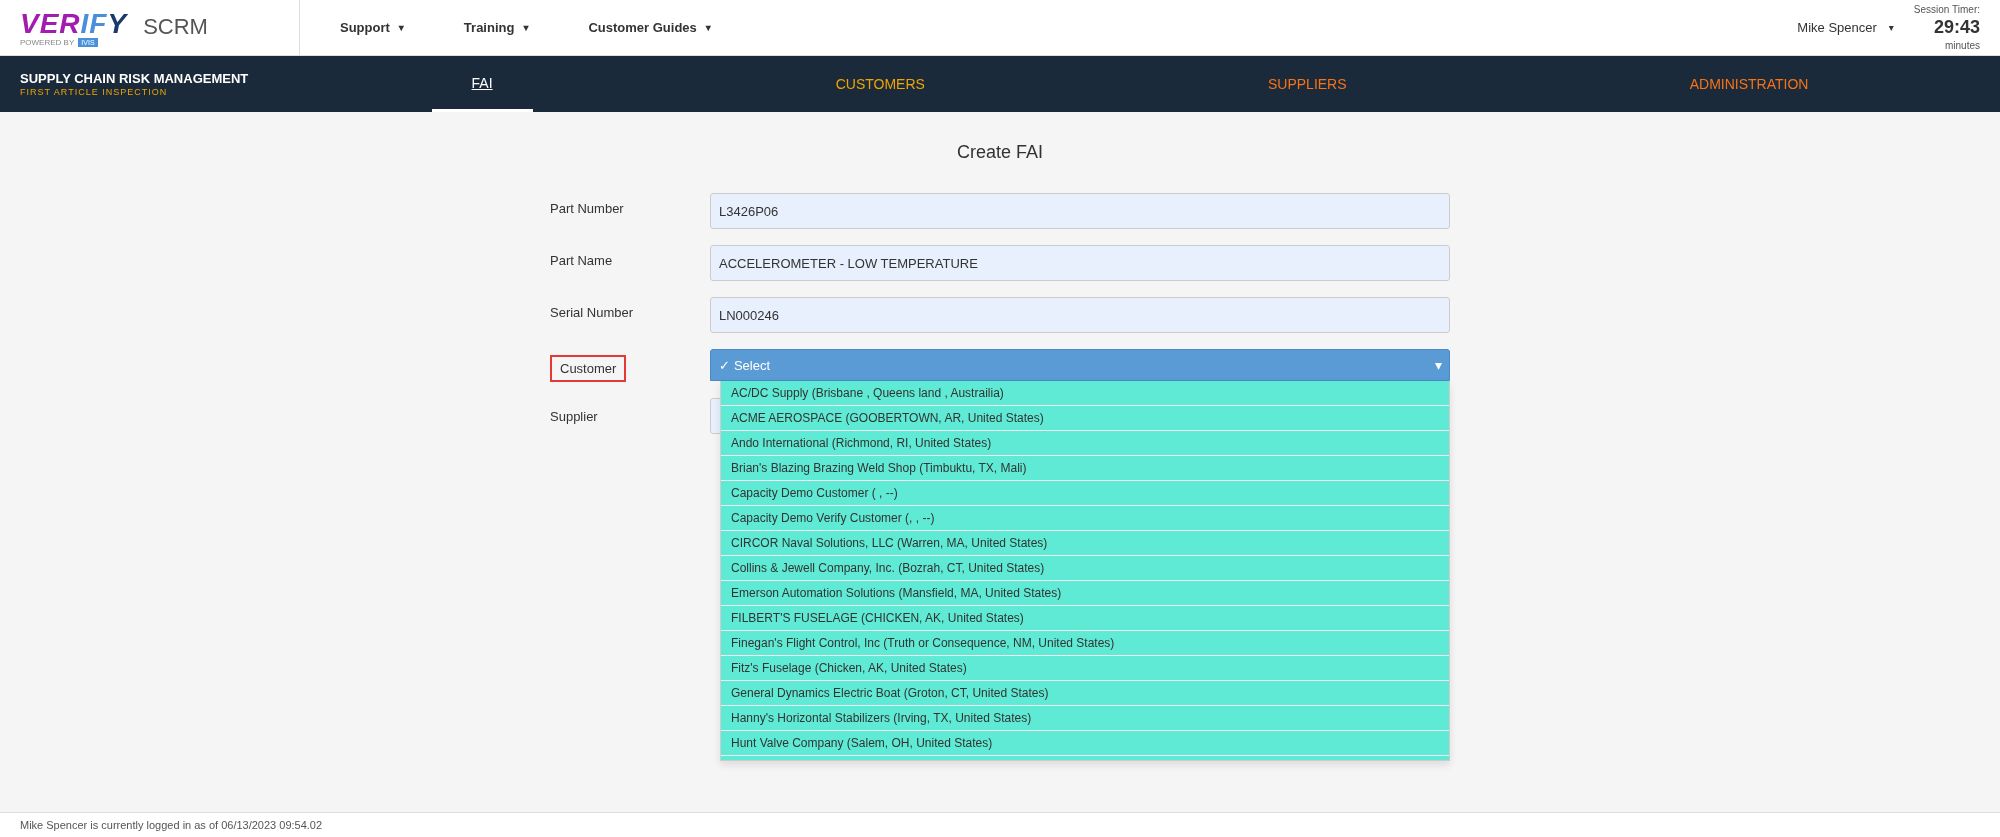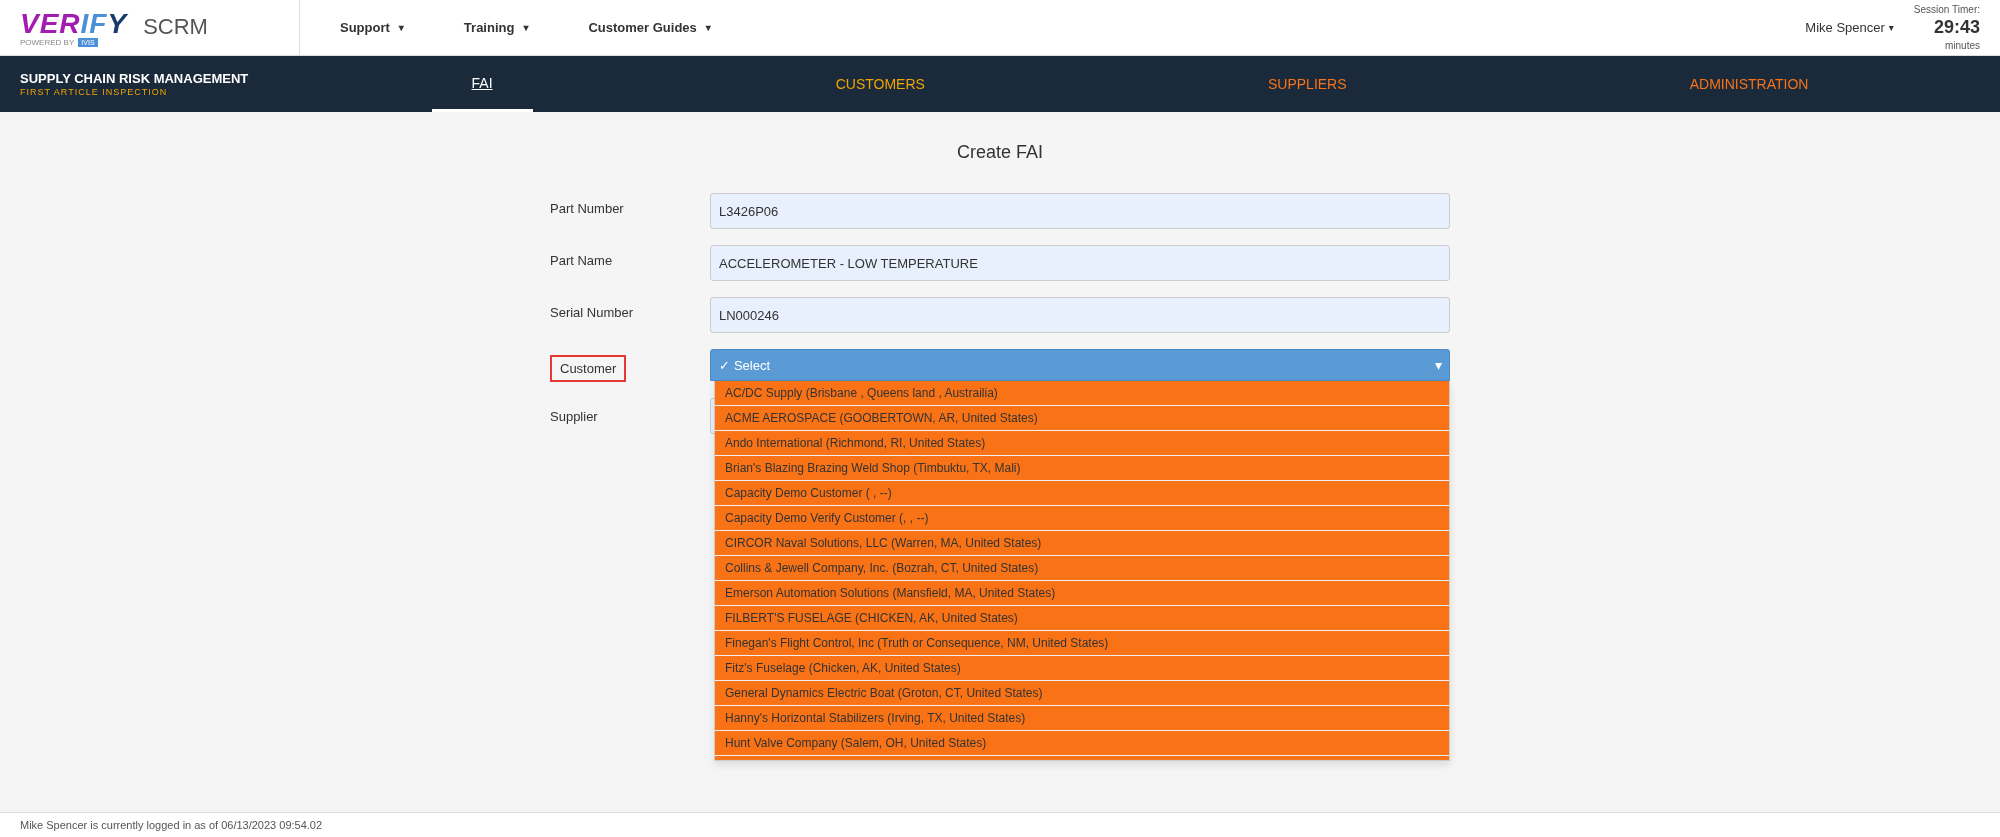--- a/index.html
+++ b/index.html
@@ -58,21 +58,21 @@
       display: flex;
       align-items: center;
       gap: 20px;
     }
     .user-menu {
       font-size: 13px;
       color: #333;
       cursor: pointer;
       display: flex;
       align-items: center;
-      gap: 4px;
+      gap: 12px;
     }
     .session-info {
       text-align: right;
       font-size: 10px;
       color: #555;
       line-height: 1.3;
     }
 
     
     .main-nav {
@@ -206,23 +206,23 @@
       font-size: 13px;
     }
 
     .select-header .checkmark {
       margin-right: 4px;
     }
 
     .dropdown-list {
       position: absolute;
       top: 32px;
-      left: 4px;
+      left: 10px;
       right: 0;
-      background: #f97316;
+      background: #5eead4;
       border: 1px solid #ccc;
       border-top: none;
       z-index: 100;
       max-height: 380px;
       overflow-y: auto;
       box-shadow: 0 4px 8px rgba(0,0,0,0.1);
     }
 
     .dropdown-item {
       padding: 5px 10px;

